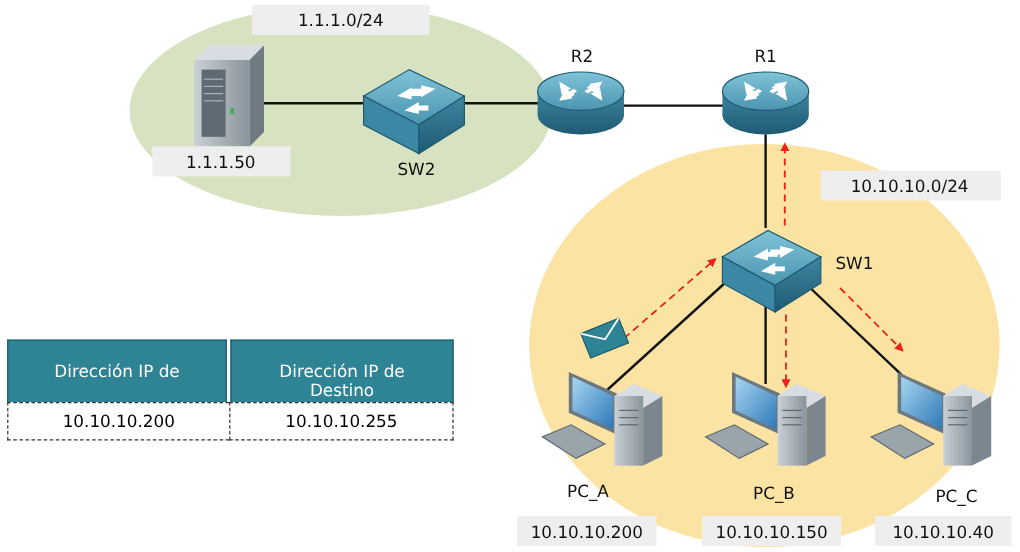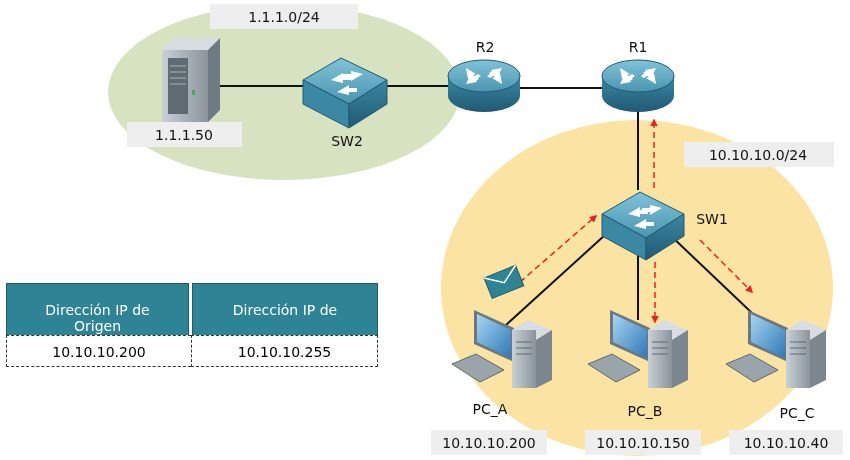--- a/index.html
+++ b/index.html
@@ -186,23 +186,23 @@
   </g>
   <text class="lbl" x="797" y="418" text-anchor="middle">PC_C</text>
   <rect class="ipbox" x="729" y="430" width="114" height="25"></rect>
   <text class="lbl" x="786" y="448" text-anchor="middle">10.10.10.40</text>
 </svg>
 
 <div class="table">
   <div class="thead">
     <div class="th c1">
       <div>Dirección IP de</div>
-      <div>Origen</div>
     </div>
     <div class="th c2">
       <div>Dirección IP de</div>
+      <div>Destino</div>
     </div>
   </div>
   <div class="trow">
     <div class="td c1">10.10.10.200</div>
     <div class="td c2">10.10.10.255</div>
   </div>
 </div>
 
 </body></html>

